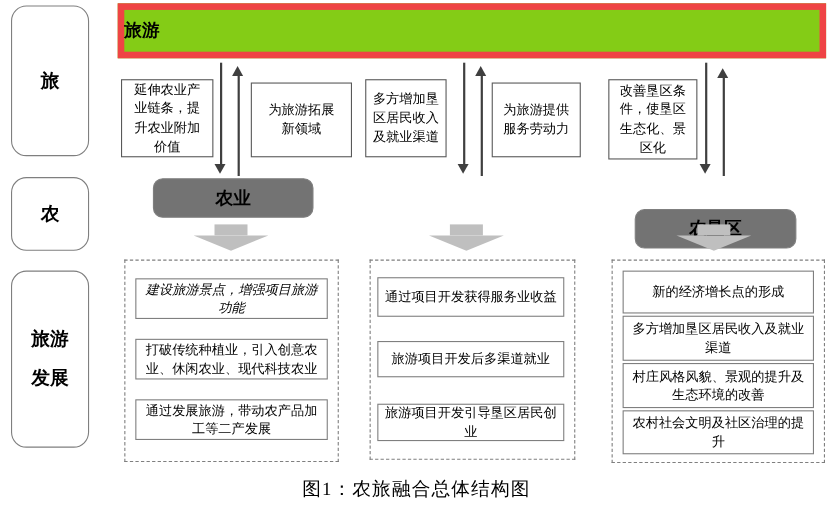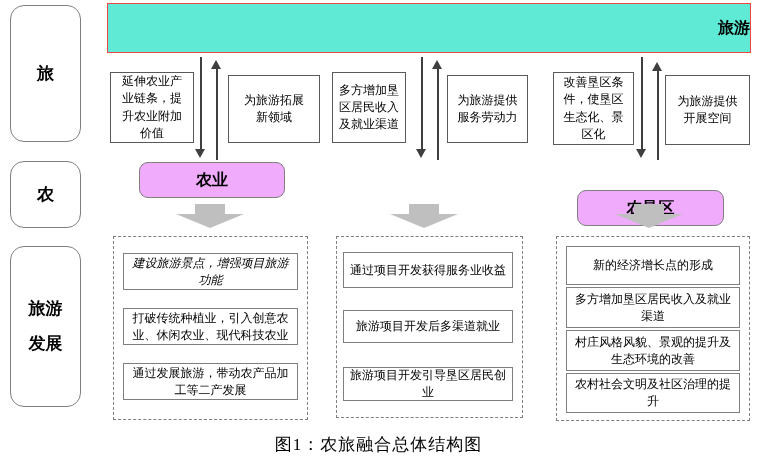--- a/index.html
+++ b/index.html
@@ -11,33 +11,33 @@
   .abs{position:absolute;box-sizing:border-box;}
   
   .rowlabel{
     border:1px solid #7f7f7f;border-radius:14px;background:#fff;
     display:flex;align-items:center;justify-content:center;
     font-weight:bold;font-size:17px;text-align:center;
   }
   .rowlabel .wrap2{width:38px;line-height:2.05;}
   
   .topbox{
-    border:1px solid #ef4444;background:#5eead4;
-    display:flex;align-items:center;justify-content:flex-end;
+    border:6px solid #ef4444;background:#84cc16;
+    display:flex;align-items:center;justify-content:flex-start;
     font-weight:bold;font-size:16px;
   }
   
   .note{
     border:1px solid #595959;background:#fff;
     display:flex;align-items:center;justify-content:center;
     font-size:12px;line-height:1.42;text-align:center;
   }
   
   .entity{
-    border:1px solid #7f7f7f;border-radius:9px;background:#f0abfc;
+    border:1px solid #7f7f7f;border-radius:9px;background:#737373;
     display:flex;align-items:center;justify-content:center;
     font-weight:bold;font-size:16px;
   }
   
   .arr{width:11px;}
   .arr .line{position:absolute;left:5px;width:2px;background:#3f3f3f;}
   .arr.down .line{top:0;bottom:8px;}
   .arr.up .line{top:8px;bottom:0;}
   .arr .head{position:absolute;left:0;width:0;height:0;
     border-left:5.5px solid transparent;border-right:5.5px solid transparent;}
@@ -146,23 +146,20 @@
     <span>改善垦区条件，使垦区生态化、景区化</span>
   </div>
   <div class="abs arr down" style="left:636px;top:57px;height:101px;">
       <span class="line"></span>
       <span class="head"></span>
     </div>
   <div class="abs arr up" style="left:652px;top:62px;height:98px;">
       <span class="line"></span>
       <span class="head"></span>
     </div>
-  <div class="abs note" style="left:665px;top:75px;width:85px;height:70px;padding:0 10px;">
-    <span>为旅游提供开展空间</span>
-  </div>
   <div class="abs entity" style="left:577px;top:162px;width:147px;height:36px;margin-top:28px;">
     <span>农垦区</span>
   </div>
   <div class="abs blockarrow" style="left:615px;top:204px;">
       <span class="stem"></span>
       <span class="tri"></span>
     </div>
   <div class="abs dashed" style="left:556px;top:236px;width:194px;height:185px;"></div>
   <div class="abs outcome" style="left:566px;top:246px;width:174px;height:39px;">
     <span>新的经济增长点的形成</span>

